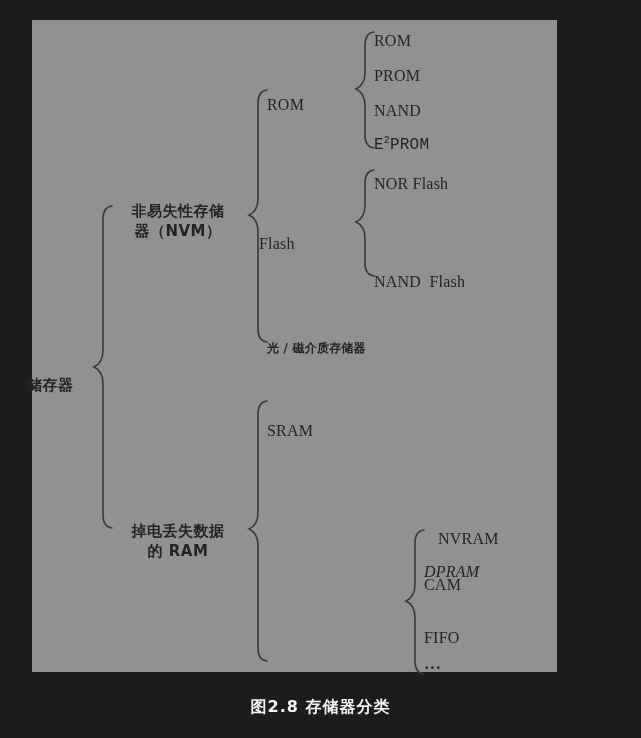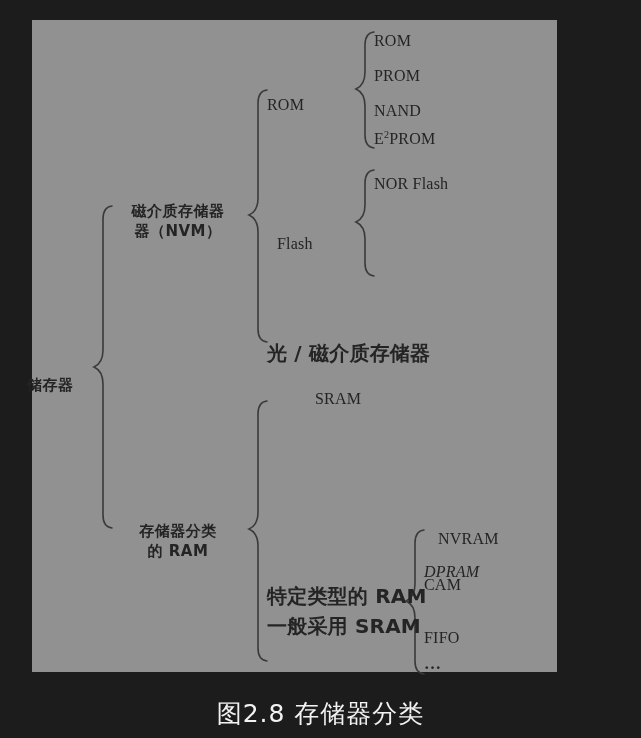--- a/index.html
+++ b/index.html
@@ -34,43 +34,43 @@
   }
   .node.cn {
     font-family: "DejaVu Sans", "Liberation Sans", sans-serif;
     font-weight: bold;
     font-size: 15px;
     letter-spacing: 0.5px;
   }
   .node.cn-reg {
     font-family: "DejaVu Sans", "Liberation Sans", sans-serif;
     font-weight: bold;
-    font-size: 20px;
+    font-size: 12px;
   }
   .node.center2 {
     text-align: center;
   }
   .brace {
     position: absolute;
     pointer-events: none;
   }
   .brace svg {
     display: block;
     overflow: visible;
   }
   #caption {
     position: absolute;
     left: 0;
     top: 697px;
     width: 641px;
     text-align: center;
     color: #f2f2f2;
     font-family: "DejaVu Sans", "Liberation Sans", sans-serif;
-    font-weight: normal;
-    font-size: 25px;
+    font-weight: bold;
+    font-size: 16px;
     letter-spacing: 1px;
   }
   .sup {
     font-size: 10px;
     vertical-align: super;
   }
 </style>
 </head>
 <body>
 
@@ -109,44 +109,43 @@
     </div>
 
     <div class="brace" style="left:372px; top:506px;">
       <svg width="22" height="152" viewBox="0 0 22 152">
         <path d="M20 4 Q11 5 11 17 L11 58 Q11 71 2 75 Q11 79 11 92 L11 135 Q11 147 20 148" fill="none" stroke="#3a3a3a" stroke-width="1.6" stroke-linecap="round"></path>
       </svg>
     </div>
 
     <div class="node cn" style="left:-5px; top:355px; width:62px; text-align:left;">储存器</div>
 
-    <div class="node cn center2" style="left:76px; top:181px; width:140px;"><span>磁介质存储器
+    <div class="node cn center2" style="left:76px; top:181px; width:140px;"><span>非易失性存储
 器（NVM）</span></div>
 
-    <div class="node cn center2" style="left:76px; top:501px; width:140px;"><span>存储器分类
+    <div class="node cn center2" style="left:76px; top:501px; width:140px;"><span>掉电丢失数据
 的 RAM</span></div>
 
     <div class="node" style="left:235px; top:74px;">ROM</div>
 
-    <div class="node" style="left:245px; top:213px;">Flash</div>
+    <div class="node" style="left:227px; top:213px;">Flash</div>
 
     <div class="node cn-reg" style="left:235px; top:320px;">光 / 磁介质存储器</div>
 
-    <div class="node" style="left:235px; top:368px;margin-left:48px;">SRAM</div>
+    <div class="node" style="left:235px; top:400px;">SRAM</div>
 
 
-    <div class="node cn-reg" style="left:235px; top:561px; line-height:1.5;"><span>特定类型的 RAM
-一般采用 SRAM</span></div>
 
     <div class="node" style="left:342px; top:10px;">ROM</div>
     <div class="node" style="left:342px; top:45px;">PROM</div>
     <div class="node" style="left:342px; top:80px;">NAND</div>
-    <div class="node" style="left:342px; top:108px;"><span>E</span><span class="sup">2</span><span>PROM</span></div>
+    <div class="node" style="left:342px; top:114px;font-family:Liberation Mono, monospace;"><span>E</span><span class="sup">2</span><span>PROM</span></div>
 
     <div class="node" style="left:342px; top:153px;font-family:Liberation Serif, serif;">NOR Flash</div>
+    <div class="node" style="left:342px; top:251px;">NAND  Flash</div>
 
     <div class="node" style="left:392px; top:508px;margin-left:14px;">NVRAM</div>
     <div class="node" style="left:392px; top:541px;font-style:italic;">DPRAM</div>
     <div class="node" style="left:392px; top:554px;">CAM</div>
     <div class="node" style="left:392px; top:607px;">FIFO</div>
     <div class="node" style="left:392px; top:633px; font-weight:bold; font-size:17px;">…</div>
 
   </div>
 
   <div id="caption">图2.8  存储器分类</div>

